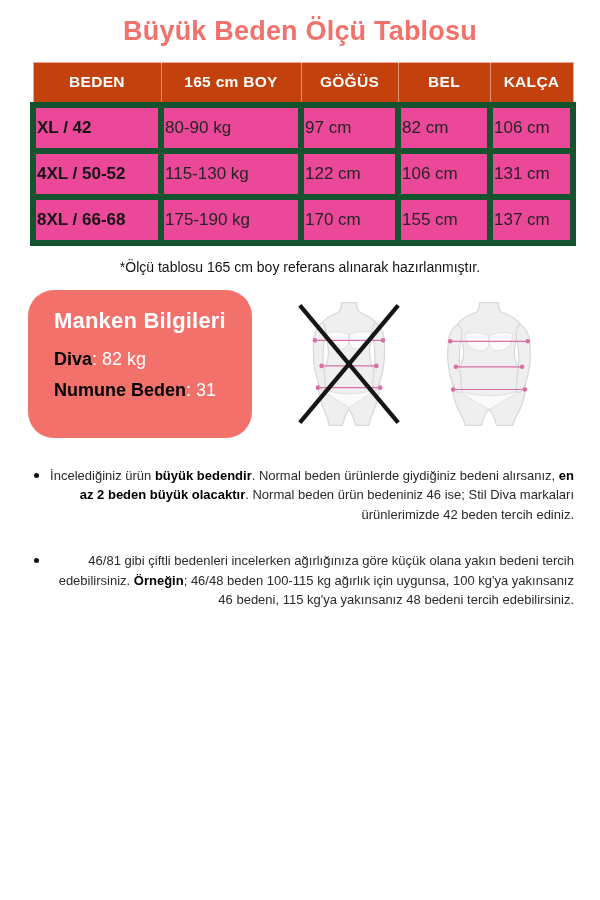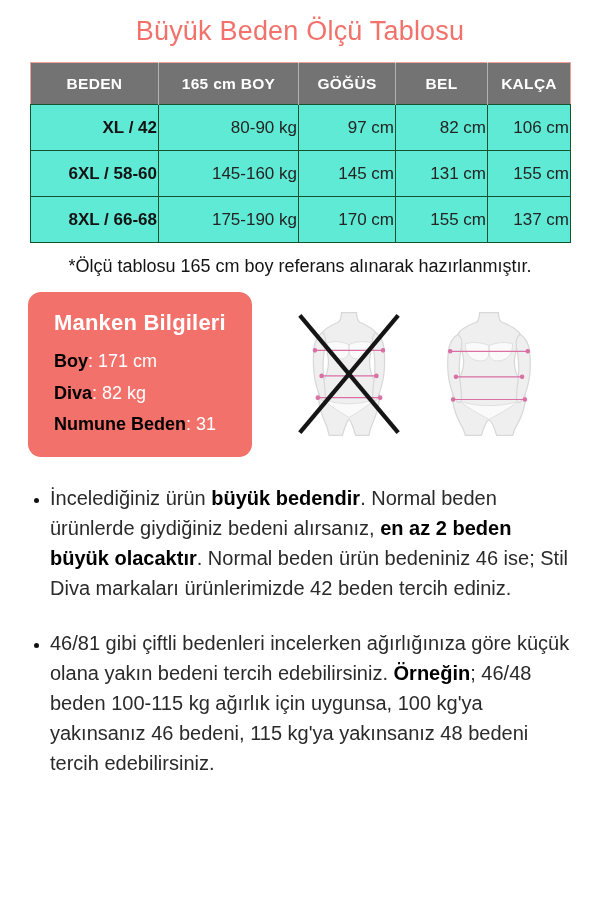--- a/index.html
+++ b/index.html
@@ -11,78 +11,78 @@
     color: #222;
     overflow: hidden;
   }
   .page { width: 600px; height: 900px; padding-top: 16px; }
 
   
   .title {
     text-align: center;
     color: #F2716B;
     font-size: 27px;
-    font-weight: 400;
+    font-weight: 700;
     letter-spacing: 0.2px;
     margin: 0 0 15px 0;
   }
 
   
   .table-wrap { padding: 0 30px; }
   table.size-table {
     width: 540px;
     border-collapse: collapse;
     table-layout: fixed;
     border: 1.5px solid #F2A09A;
   }
   table.size-table th {
-    background: #737373;
+    background: #c2410c;
     color: #ffffff;
     font-size: 15.5px;
     font-weight: 700;
     height: 42px;
     letter-spacing: 0.3px;
     border-left: 1.5px solid rgba(255,255,255,0.45);
   }
   table.size-table th:first-child { border-left: none; }
   table.size-table td {
-    background: #5eead4;
-    border: 1px solid #14532d;
+    background: #ec4899;
+    border: 6px solid #14532d;
     height: 46px;
-    text-align: right;
+    text-align: left;
     font-size: 17px;
     color: #242424;
   }
   table.size-table td:first-child { font-weight: 700; color: #131313; }
   col.c1 { width: 128px; }
   col.c2 { width: 140px; }
   col.c3 { width: 97px; }
   col.c4 { width: 92px; }
   col.c5 { width: 83px; }
 
   
   .footnote {
     text-align: center;
-    font-size: 18px;
+    font-size: 14px;
     color: #141414;
     margin-top: 13px;
   }
 
   
   .info-row {
     margin-top: 15px;
     padding: 0 22px 0 28px;
     display: flex;
     align-items: center;
   }
   .model-card {
     width: 224px;
     min-height: 148px;
     background: #F2716B;
-    border-radius: 13px;
+    border-radius: 26px;
     color: #fff;
     padding: 18px 16px 16px 26px;
     flex: 0 0 auto;
   }
   .model-card h2 {
     margin: 0 0 10px 0;
     font-size: 22px;
     font-weight: 700;
     letter-spacing: 0.2px;
   }
@@ -99,24 +99,25 @@
   .figure-box { position: relative; width: 104px; height: 124px; }
   .figure-box svg { display: block; }
 
   
   .notes {
     margin: 26px 0 0 0;
     padding: 0 26px 0 50px;
     list-style: disc;
   }
   .notes li {
-    font-size: 20px;
+    font-size: 13px;
     line-height: 1.5;
     color: #2a2a2a;
     margin-bottom: 25px;
+    text-align: right;
   }
   .notes li::marker { color: #111; font-size: 15px; }
   .b { font-weight: 700; color: #000; }
 </style>
 </head>
 <body>
 
 <div class="page">
 
   <h1 class="title">Büyük Beden Ölçü Tablosu</h1>
@@ -141,43 +142,42 @@
       </thead>
       <tbody>
         <tr>
           <td>XL / 42</td>
           <td>80-90 kg</td>
           <td>97 cm</td>
           <td>82 cm</td>
           <td>106 cm</td>
         </tr>
         <tr>
-          <td>6XL / 58-60</td>
-          <td>145-160 kg</td>
-          <td>145 cm</td>
+          <td>4XL / 50-52</td>
+          <td>115-130 kg</td>
+          <td>122 cm</td>
+          <td>106 cm</td>
           <td>131 cm</td>
-          <td>155 cm</td>
         </tr>
         <tr>
           <td>8XL / 66-68</td>
           <td>175-190 kg</td>
           <td>170 cm</td>
           <td>155 cm</td>
           <td>137 cm</td>
         </tr>
       </tbody>
     </table>
   </div>
 
   <div class="footnote">*Ölçü tablosu 165 cm boy referans alınarak hazırlanmıştır.</div>
 
   <div class="info-row">
     <div class="model-card">
       <h2>Manken Bilgileri</h2>
-      <div class="model-line"><span class="b">Boy</span><span>: 171 cm</span></div>
       <div class="model-line"><span class="b">Diva</span><span>: 82 kg</span></div>
       <div class="model-line"><span class="b">Numune Beden</span><span>: 31</span></div>
     </div>
 
     <div class="figures">
 
       <div class="figure-box">
         <svg width="104" height="124" viewBox="0 0 110 130">
           <g stroke="#D8D8D8" stroke-width="1.3" fill="#EFEFEF">
             <path d="M47,0 L63,0 C63,5 64,8 66,10 C72,13 80,16 83,21 C80,30 78,40 77,48 C76,57 78,65 82,72 C87,80 88,87 87,93 C86,105 81,114 78,122 L76,130 L62,130 C60,123 58,117 56,114 Q55,112 54,114 C52,117 50,123 48,130 L34,130 L32,122 C29,114 24,105 23,93 C22,87 23,80 28,72 C32,65 34,57 33,48 C32,40 30,30 27,21 C30,16 38,13 44,10 C46,8 47,5 47,0 Z"></path>

